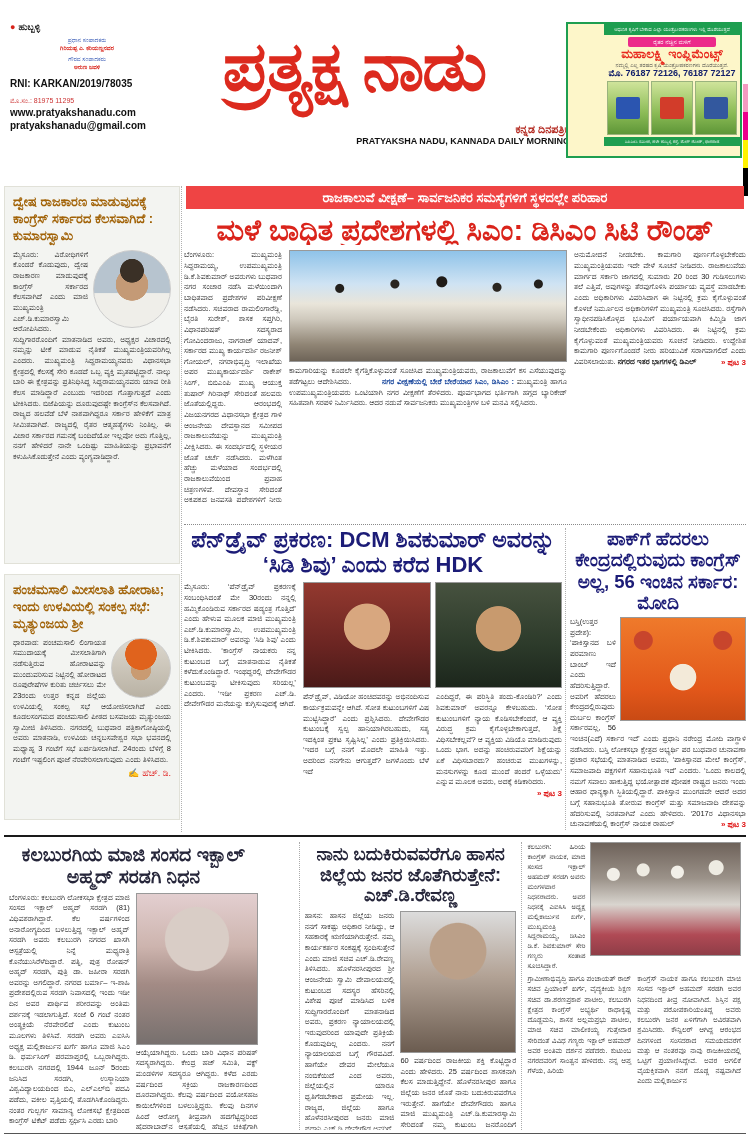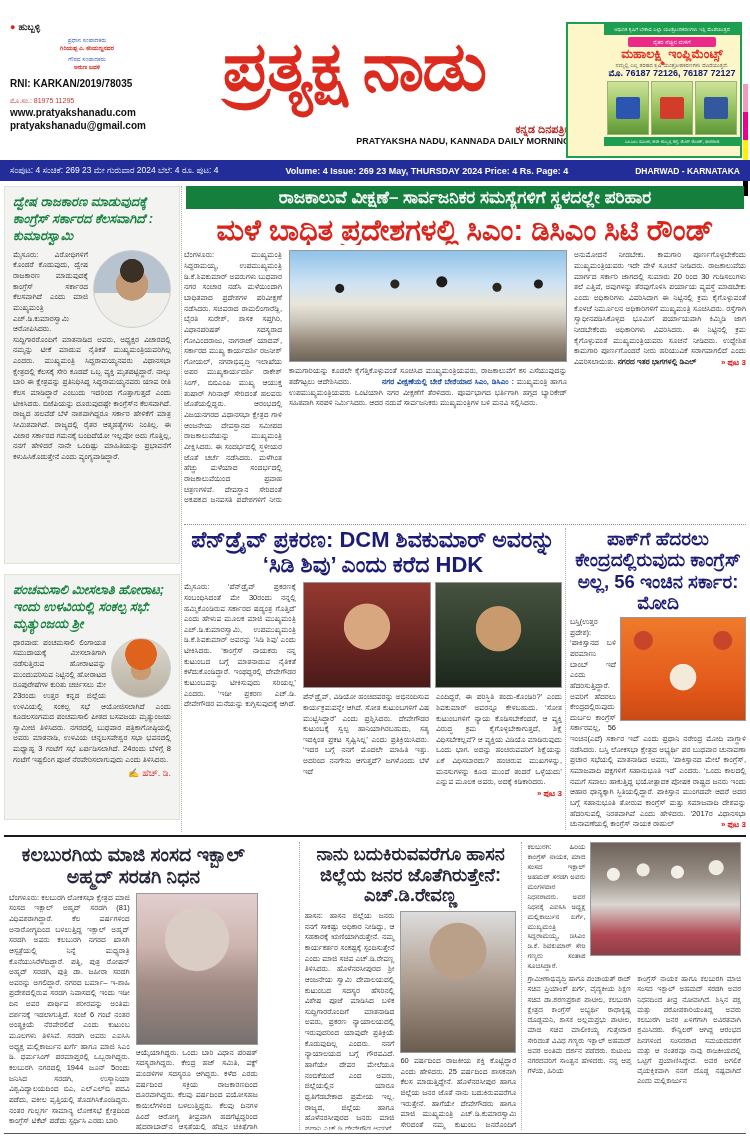--- a/index.html
+++ b/index.html
@@ -49,33 +49,33 @@
   
   .body-txt{font-size:7.5px;line-height:1.42;text-align:justify;color:#1d1d1d;}
   .jump{color:#e01212;font-weight:bold;font-size:8px;white-space:nowrap;float:right;}
   .sign{display:block;text-align:right;color:#e01212;font-size:9px;margin-top:3px;}
   
   .rail{position:absolute;left:4px;top:186px;width:176px;}
   .rail-box{background:#f3f4f1;border:1px solid #e1e1d8;box-sizing:border-box;
             padding:7px 8px;overflow:hidden;margin-bottom:10px;}
   .rail-box.s1{height:378px;}
   .rail-box.s2{height:246px;}
-  .rail-h{font-size:13px;font-weight:bold;color:#15803d;line-height:1.3;margin-bottom:5px;font-style:italic;}
+  .rail-h{font-size:13px;font-weight:bold;color:#a16207;line-height:1.3;margin-bottom:5px;}
   .circ{float:right;border-radius:50%;margin:0 0 3px 5px;border:1px solid #ccc;}
   .circ.hdk{width:76px;height:76px;
      background:radial-gradient(circle at 50% 26%, #3a3026 0 17%, rgba(0,0,0,0) 18%),
                 radial-gradient(circle at 50% 44%, #c49a76 0 28%, rgba(0,0,0,0) 29%),
                 linear-gradient(180deg,#b7c4cf 0 55%, #efeee9 56% 100%);}
   .circ.swami{width:58px;height:58px;
      background:radial-gradient(circle at 50% 26%, #e0631d 0 30%, rgba(0,0,0,0) 31%),
                 radial-gradient(circle at 50% 54%, #c99b72 0 23%, rgba(0,0,0,0) 24%),
                 linear-gradient(180deg,#ddd8ce,#b9b2a4);}
   
   .lead{position:absolute;left:184px;top:186px;width:562px;}
-  .kicker{height:23px;line-height:23px;background:#15803d;color:#fff;font-size:17px;font-weight:bold;
+  .kicker{height:23px;line-height:23px;background:#ef4444;color:#fff;font-size:13px;font-weight:bold;
           text-align:center;margin:0 2px;overflow:hidden;white-space:nowrap;}
   .lead-h{font-size:29px;font-weight:800;color:#da241b;text-align:center;line-height:1.05;
           margin:6px 0 5px;white-space:nowrap;overflow:hidden;}
   .lead-body{display:flex;gap:7px;height:252px;overflow:hidden;}
   .lcol{width:98px;flex:none;}
   .lmid{flex:1;display:flex;flex-direction:column;}
   .lead-photo{height:110px;margin-bottom:4px;border:1px solid #999;
      background:
        radial-gradient(circle at 18% 34%, #23201c 0 4px, rgba(0,0,0,0) 5px),
        radial-gradient(circle at 38% 30%, #2b2620 0 4px, rgba(0,0,0,0) 5px),
@@ -193,25 +193,20 @@
     <div class="ad-bot">ಎಪಿಎಂಸಿ ಸಮೀಪ, ಹಳೇ ಹುಬ್ಬಳ್ಳಿ ರಸ್ತೆ, ಮೇನ್ ರೋಡ್, ಧಾರವಾಡ</div>
   </div>
 
   <div class="calbar">
     <i style="background:#f49ac1"></i>
       <i style="background:#ec008c"></i>
       <i style="background:#fff200"></i>
       <i style="background:#000"></i>
   </div>
 
-  <div class="infobar">
-    <span class="ib-kn">ಸಂಪುಟ: 4    ಸಂಚಿಕೆ: 269    23 ಮೇ ಗುರುವಾರ 2024    ಬೆಲೆ: 4 ರೂ.    ಪುಟ: 4</span>
-    <span class="ib-en">Volume: 4    Issue: 269   23 May,  THURSDAY 2024    Price: 4 Rs. Page: 4</span>
-    <span class="ib-region">DHARWAD - KARNATAKA</span>
-  </div>
 
   <div class="rail">
     <div class="rail-box s1">
       <div class="rail-h">ದ್ವೇಷ ರಾಜಕಾರಣ ಮಾಡುವುದಕ್ಕೆ ಕಾಂಗ್ರೆಸ್ ಸರ್ಕಾರದ ಕೆಲಸವಾಗಿದೆ : ಕುಮಾರಸ್ವಾಮಿ</div>
       <div class="circ hdk"></div>
       <div class="body-txt">
         <span>ಮೈಸೂರು: ವಿರೋಧಿಗಳಿಗೆ ಕೊಂಡರೆ ಕೊಡುವುದು, ದ್ವೇಷ ರಾಜಕಾರಣ ಮಾಡುವುದಕ್ಕೆ ಕಾಂಗ್ರೆಸ್ ಸರ್ಕಾರದ ಕೆಲಸವಾಗಿದೆ ಎಂದು ಮಾಜಿ ಮುಖ್ಯಮಂತ್ರಿ ಎಚ್.ಡಿ.ಕುಮಾರಸ್ವಾಮಿ ಆರೋಪಿಸಿದರು. ಸುದ್ದಿಗಾರರೊಂದಿಗೆ ಮಾತನಾಡಿದ ಅವರು, ಅಧ್ಯಕ್ಷರ ವಿಚಾರದಲ್ಲಿ ನಮ್ಮನ್ನು ಟೀಕೆ ಮಾಡುವ ನೈತಿಕತೆ ಮುಖ್ಯಮಂತ್ರಿಯವರಿಗಿಲ್ಲ ಎಂದರು.</span>
         <span>ಮುಖ್ಯಮಂತ್ರಿ ಸಿದ್ದರಾಮಯ್ಯನವರು ವಿಧಾನಸಭಾ ಕ್ಷೇತ್ರದಲ್ಲಿ ಕೆಲಸಕ್ಕೆ ಸೇರಿ ಕೂಡದೆ ಒಬ್ಬ ವ್ಯಕ್ತಿ ಮೃತಪಟ್ಟಿದ್ದಾರೆ. ನಾಲ್ಕು ಬಾರಿ ಈ ಕ್ಷೇತ್ರವನ್ನು ಪ್ರತಿನಿಧಿಸಿದ್ದ ಸಿದ್ದರಾಮಯ್ಯನವರು ಯಾವ ರೀತಿ ಕೆಲಸ ಮಾಡಿದ್ದಾರೆ ಎಂಬುದು ಇದರಿಂದ ಗೊತ್ತಾಗುತ್ತದೆ ಎಂದು ಟೀಕಿಸಿದರು. ಬಿಜೆಪಿಯನ್ನು ದೂರುವುದಷ್ಟೇ ಕಾಂಗ್ರೆಸ್‌ನ ಕೆಲಸವಾಗಿದೆ. ರಾಜ್ಯದ ಹಲವೆಡೆ ಬೆಳೆ ನಾಶವಾಗಿದ್ದರೂ ಸರ್ಕಾರ ಹೇಳಿಕೆಗೆ ಮಾತ್ರ ಸೀಮಿತವಾಗಿದೆ. ರಾಜ್ಯದಲ್ಲಿ ರೈತರ ಆತ್ಮಹತ್ಯೆಗಳು ನಿಂತಿಲ್ಲ. ಈ ವಿಚಾರ ಸರ್ಕಾರದ ಗಮನಕ್ಕೆ ಬಂದಿದೆಯೋ ಇಲ್ಲವೋ ಅದು ಗೊತ್ತಿಲ್ಲ, ನನಗೆ ಹೇಳಿದರೆ ನಾನೇ ಒಂದಿಷ್ಟು ಮಾಹಿತಿಯನ್ನು ಪ್ರಭಾವನೆಗೆ ಕಳುಹಿಸಿಕೊಡುತ್ತೇನೆ ಎಂದು ವ್ಯಂಗ್ಯವಾಡಿದ್ದಾರೆ.</span>
       </div>
     </div>

